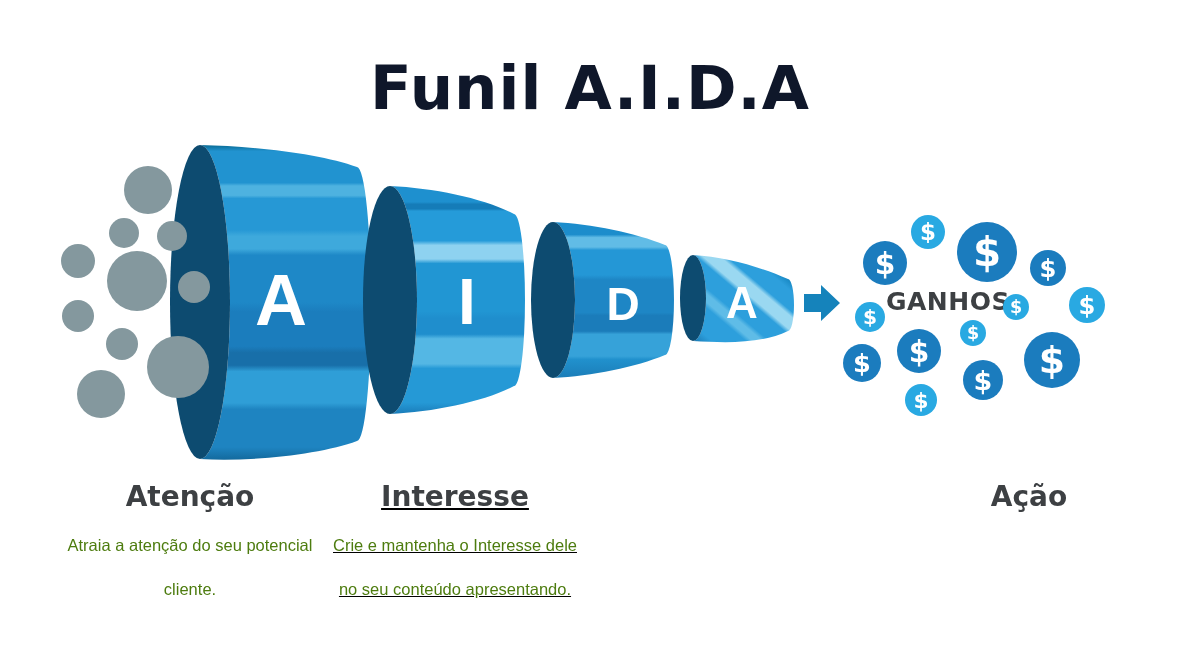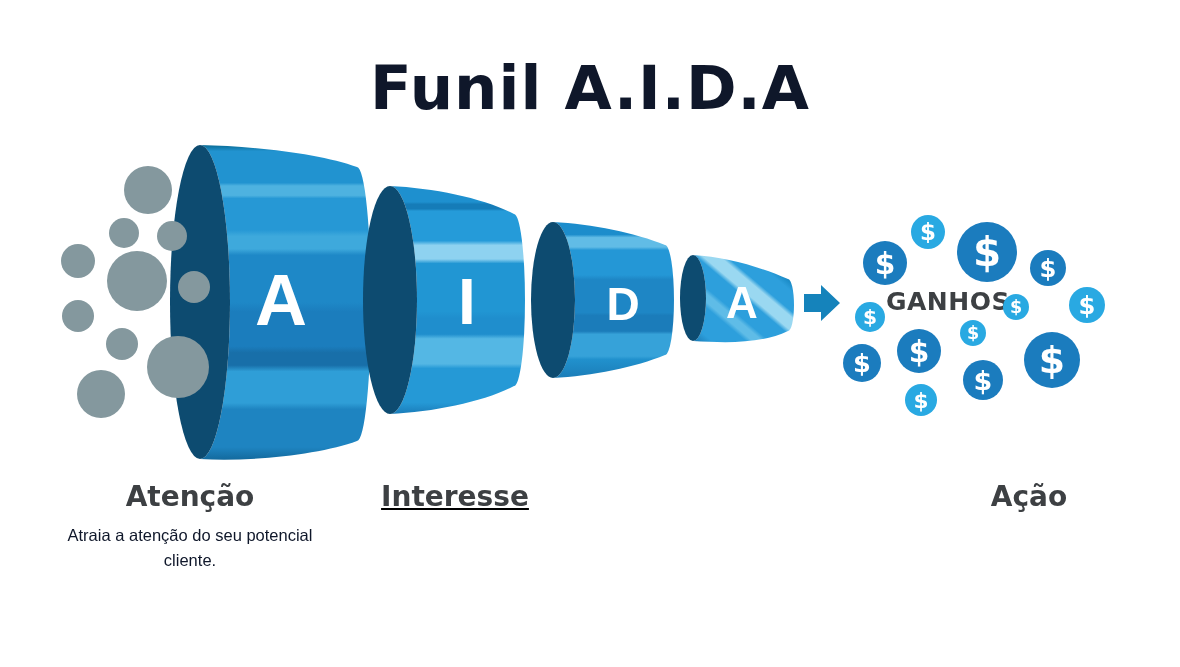--- a/index.html
+++ b/index.html
@@ -51,22 +51,22 @@
   .step-heading{
     margin:0 0 10px 0;
     font-size:28px;
     font-weight:bold;
     color:#3d4043;
     font-family:"DejaVu Sans","Liberation Sans",sans-serif;
   }
   .step-desc{
     margin:0;
     font-size:16.5px;
-    line-height:25px;
-    color:#0f172a;
+    line-height:44px;
+    color:#4d7c0f;
     font-family:"Liberation Sans",sans-serif;
   }
 </style>
 </head>
 <body>
 
 <div class="stage">
 
   <h1 class="title">Funil A.I.D.A</h1>
 
@@ -228,20 +228,21 @@
       </g>
   </svg>
 
   <div class="steps-row">
     <div class="step-col" style="left:61px;top:480px;">
       <h2 class="step-heading">Atenção</h2>
       <p class="step-desc">Atraia a atenção do seu potencial cliente.</p>
     </div>
     <div class="step-col" style="left:326px;top:480px;text-decoration:underline;">
       <h2 class="step-heading">Interesse</h2>
+      <p class="step-desc">Crie e mantenha o Interesse dele no seu conteúdo apresentando.</p>
     </div>
     <div class="step-col" style="left:596px;top:480px;">
     </div>
     <div class="step-col" style="left:873px;top:480px;margin-left:27px;">
       <h2 class="step-heading">Ação</h2>
     </div>
   </div>
 </div>
 
 </body></html>

